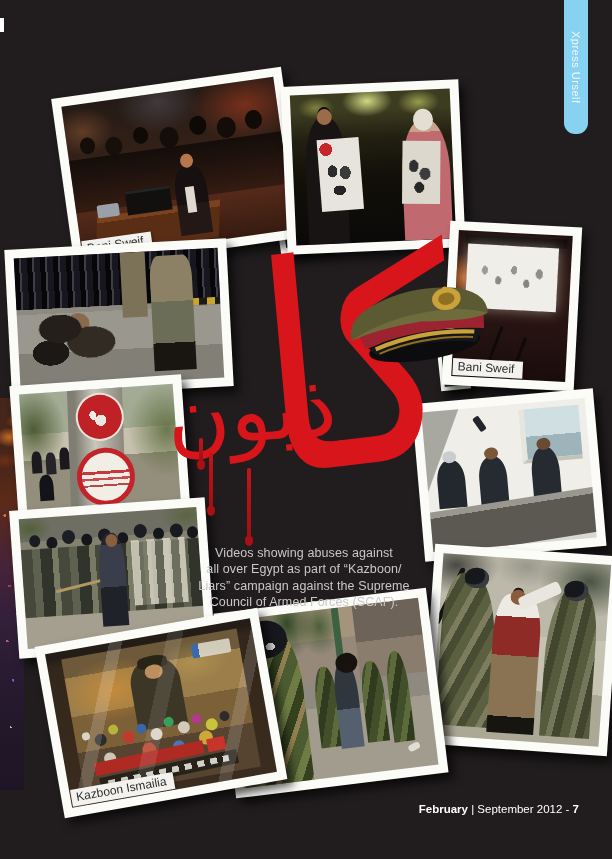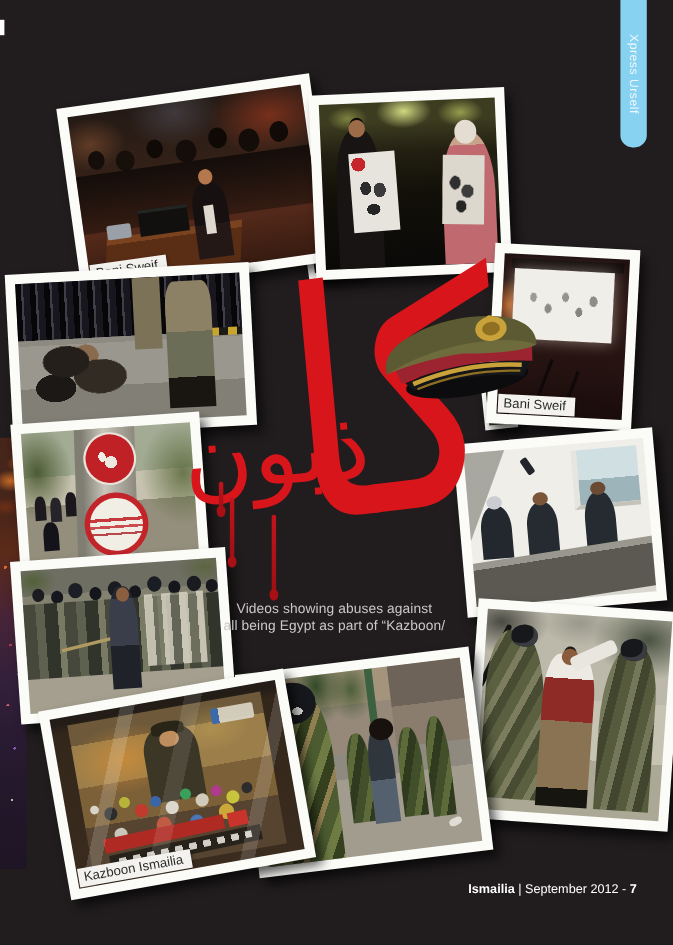--- a/index.html
+++ b/index.html
@@ -405,20 +405,22 @@
       <path d="M30 52 Q28 30 60 20 Q95 8 135 16 Q168 24 166 46 Q120 32 70 40 Q45 45 30 52 Z" fill="#5c5a32"></path>
       <path d="M30 52 Q60 38 100 36 Q140 34 166 46 Q150 52 100 44 Q60 44 30 52 Z" fill="#6e6b3c"></path>
       <ellipse cx="128" cy="26" rx="14" ry="11" fill="#caa23a"></ellipse>
       <ellipse cx="128" cy="26" rx="8" ry="6" fill="#8f6f22"></ellipse>
       <circle cx="128" cy="17" r="3" fill="#caa23a"></circle>
     </svg>
   </div>
 
   <div id="caption">
     <div>Videos showing abuses against</div>
-    <div>all being Egypt as part of “Kazboon/</div>
+    <div>all over Egypt as part of “Kazboon/</div>
+    <div>Liars” campaign against the Supreme</div>
+    <div>Council of Armed Forces (SCAF).</div>
   </div>
 
   <div id="footer">
-    <span class="b">Ismailia</span><span> | September 2012 - </span><span class="b">7</span>
+    <span class="b">February</span><span> | September 2012 - </span><span class="b">7</span>
   </div>
 
 </div>
 
 </body></html>

